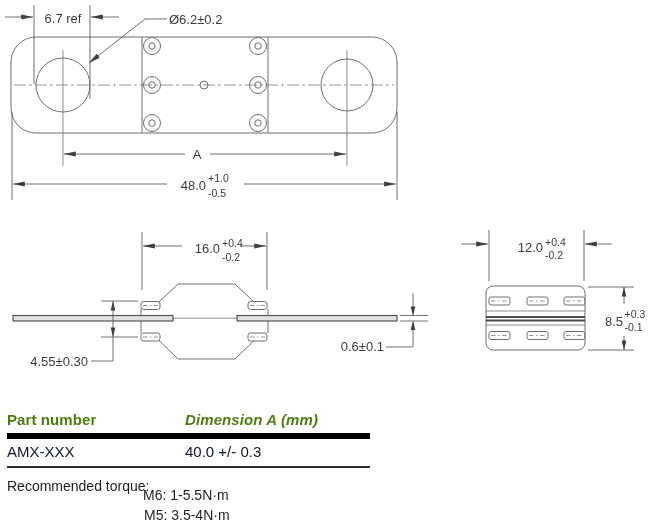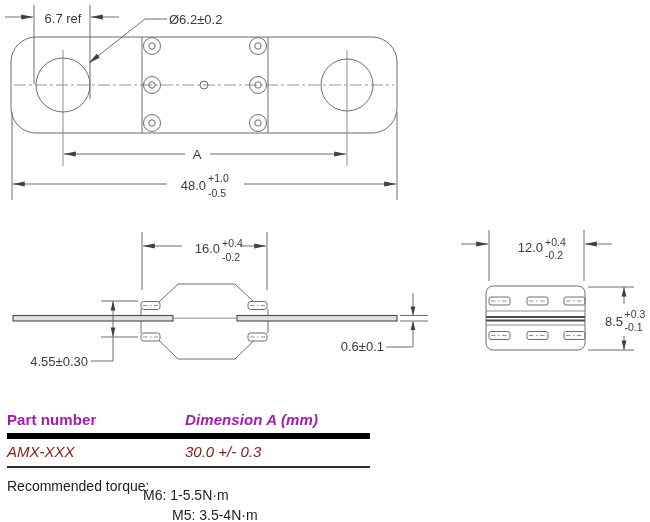--- a/index.html
+++ b/index.html
@@ -9,22 +9,22 @@
   svg text{font-family:"Liberation Sans",sans-serif;font-size:13px;fill:#3b3b3b;}
   svg text.tol{font-size:10.5px;}
   .ln{stroke:#6e6e6e;stroke-width:1;fill:none;}
   .thin{stroke:#787878;stroke-width:0.85;fill:none;}
   .dim{stroke:#5f5f5f;stroke-width:0.9;fill:none;}
   .cl{stroke:#7a7a7a;stroke-width:0.8;fill:none;stroke-dasharray:12 3 3 3;}
   .tabdash{stroke:#7a7a7a;stroke-width:0.8;fill:none;stroke-dasharray:4.5 2.5 1.5 2.5;}
   .arr{fill:#3f3f3f;stroke:none;}
   .blade{fill:#e0e0e0;stroke:#4a4a4a;stroke-width:1.1;}
   .abs{position:absolute;white-space:nowrap;color:#1a1a1a;}
-  .th{font-weight:bold;font-size:15px;color:#a21caf;letter-spacing:0.1px;}
-  .td{font-size:15px;color:#7f1d1d;font-style:italic;}
+  .th{font-weight:bold;font-size:15px;color:#4d7c0f;letter-spacing:0.1px;}
+  .td{font-size:15px;color:#0f172a;}
   .note{font-size:14px;color:#1e1e1e;}
   .rule-thick{position:absolute;background:#000;}
   .rule-thin{position:absolute;background:#2b2b2b;}
 </style>
 </head>
 <body>
 
 <div id="page">
 
   <svg width="650" height="405" viewBox="0 0 650 405">
@@ -170,23 +170,23 @@
         <text x="624.5" y="331" class="tol">-0.1</text>
       </g>
     </g>
   </svg>
 
   <div>
     <div class="abs th" style="left:7px;top:411px;">Part number</div>
     <div class="abs th" style="left:185px;top:411px;font-style:italic;">Dimension A (mm)</div>
     <div class="rule-thick" style="left:7px;top:433px;width:363px;height:5.5px;"></div>
     <div class="abs td" style="left:7px;top:443px;">AMX-XXX</div>
-    <div class="abs td" style="left:185px;top:443px;">30.0 +/- 0.3</div>
+    <div class="abs td" style="left:185px;top:443px;">40.0 +/- 0.3</div>
     <div class="rule-thin" style="left:7px;top:466px;width:363px;height:1.5px;"></div>
   </div>
 
   <div>
     <div class="abs note" style="left:7px;top:478px;">Recommended torque:</div>
     <div class="abs note" style="left:143px;top:487px;">M6: 1-5.5N·m</div>
-    <div class="abs note" style="left:144px;top:507px;margin-left:28px;">M5: 3.5-4N·m</div>
+    <div class="abs note" style="left:144px;top:507px;">M5: 3.5-4N·m</div>
   </div>
 
 </div>
 
 </body></html>

